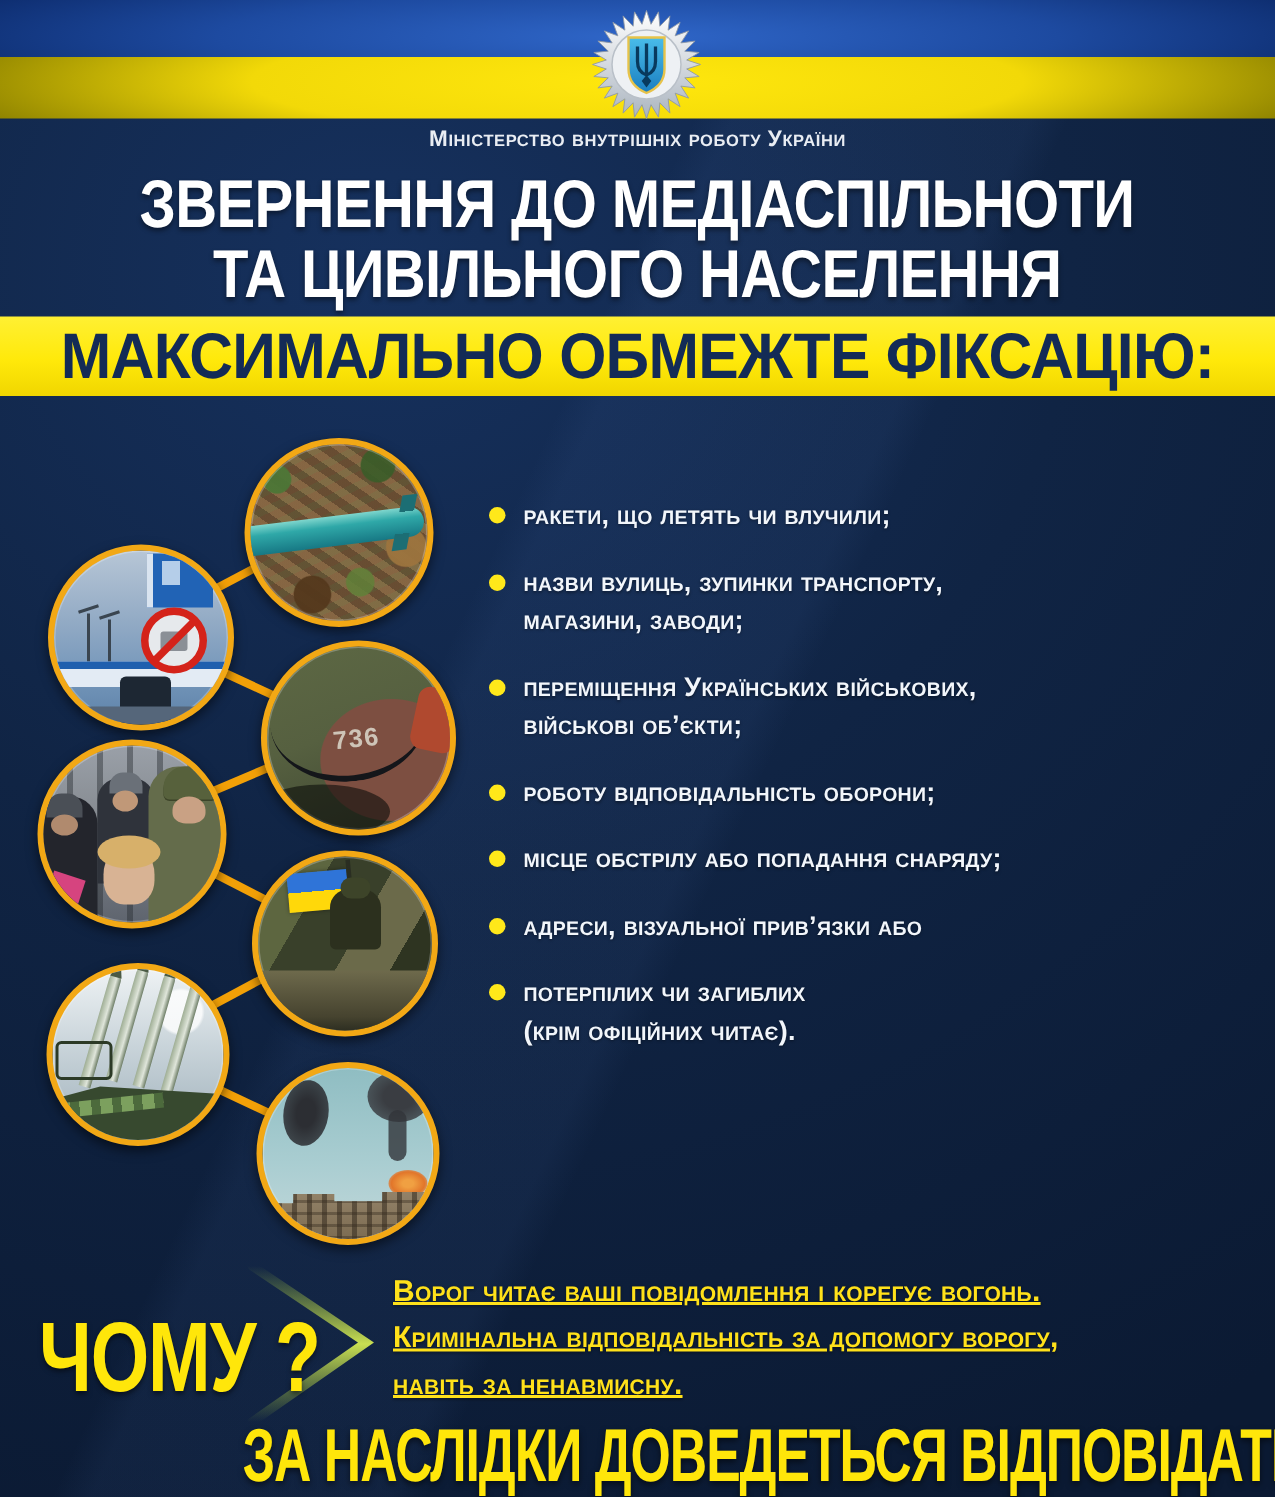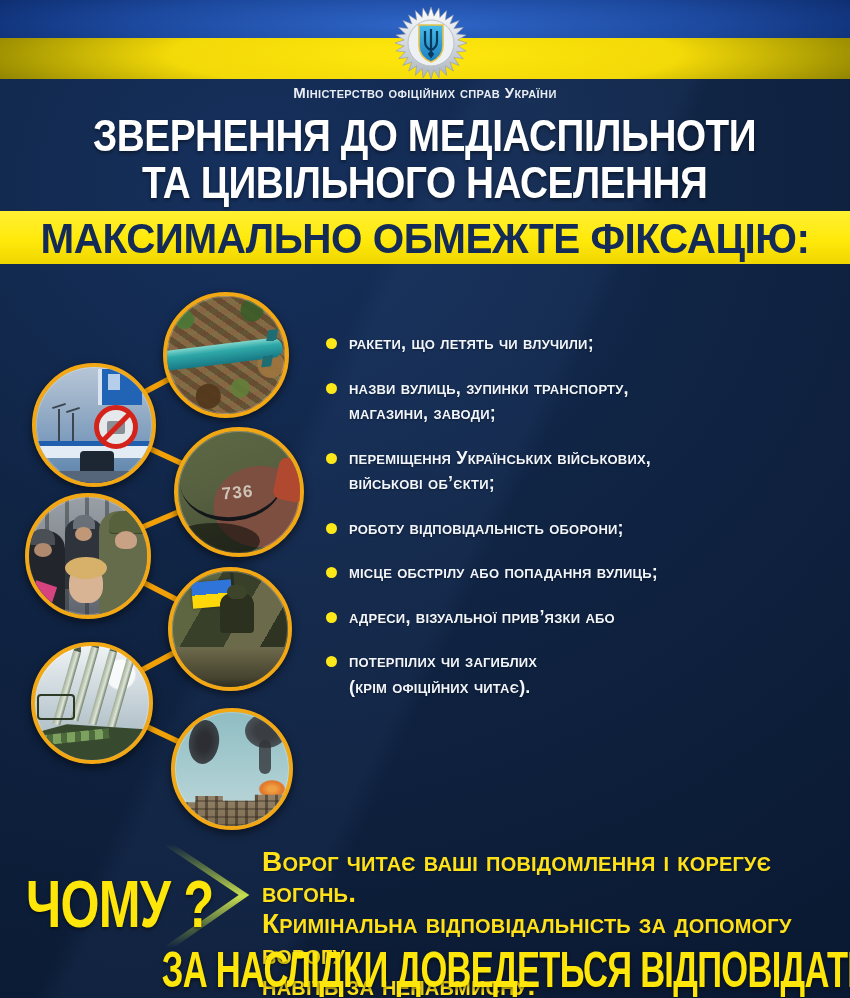--- a/index.html
+++ b/index.html
@@ -148,22 +148,22 @@
   .dot{position:absolute;left:0;top:7px;width:11px;height:11px;border-radius:50%;background:#ffe81a;}
   .r-line{font-size:18px;line-height:25.5px;font-weight:bold;font-variant:small-caps;
     color:var(--white);letter-spacing:.2px;text-shadow:0 1px 2px rgba(0,0,0,.4);}
   
   .why-label{position:absolute;left:26px;top:874px;color:var(--yellow);font-weight:bold;
     font-size:66px;line-height:60px;letter-spacing:-1px;z-index:2;
     transform:scaleX(.76);transform-origin:left center;white-space:nowrap;
     text-shadow:0 2px 4px rgba(0,0,0,.5);}
   .why-chevron{position:absolute;left:160px;top:838px;z-index:1;}
   .why-text{position:absolute;left:262px;top:846px;width:575px;z-index:2;}
-  .why-line{font-size:28px;line-height:31px;font-weight:bold;font-variant:small-caps;
-    color:#ffe11a;letter-spacing:.2px;text-shadow:0 1px 2px rgba(0,0,0,.4);}
+  .why-line{font-size:20px;line-height:31px;font-weight:bold;font-variant:small-caps;
+    color:#ffe11a;letter-spacing:.2px;text-shadow:0 1px 2px rgba(0,0,0,.4);text-decoration:underline;}
   
   .footer{position:absolute;left:0;top:944px;width:850px;text-align:center;z-index:2;}
   .footer .squeeze{display:inline-block;transform:scaleX(.69);transform-origin:center;white-space:nowrap;
     font-size:50px;line-height:52px;font-weight:bold;letter-spacing:-1px;color:var(--yellow);
     text-shadow:0 2px 5px rgba(0,0,0,.55);}
 </style>
 </head>
 <body>
 
 <div id="poster">
@@ -187,21 +187,21 @@
       <circle cx="37" cy="38" r="23" fill="#eef1f4" stroke="#b9c0c8"></circle>
       <path d="M25 20 h24 v21 q0 11 -12 16 q-12 -5 -12 -16 z" fill="url(#shieldGrad)" stroke="#e7c34a" stroke-width="1.6"></path>
       <g stroke="#083a5e" stroke-width="2.2" fill="none">
         <path d="M31 26 v10 q0 7 6 9 q6 -2 6 -9 v-10"></path>
         <path d="M37 24 v20"></path>
       </g>
       <path d="M37 45 l3.2 4 -3.2 4.4 -3.2 -4.4 z" fill="#083a5e"></path>
     </svg>
   </div>
 
-  <div class="ministry">Міністерство офіційних справ України</div>
+  <div class="ministry">Міністерство внутрішніх роботу України</div>
 
   <div class="title">
     <span class="squeeze">ЗВЕРНЕННЯ ДО МЕДІАСПІЛЬНОТИ</span><br>
     <span class="squeeze">ТА ЦИВІЛЬНОГО НАСЕЛЕННЯ</span>
   </div>
 
   <div class="banner">
     <span class="squeeze">МАКСИМАЛЬНО ОБМЕЖТЕ ФІКСАЦІЮ:</span>
   </div>
 
@@ -281,21 +281,21 @@
         <span class="dot"></span>
         <div class="r-line">переміщення Українських військових,</div>
         <div class="r-line">військові об’єкти;</div>
       </div>
       <div class="r-item">
         <span class="dot"></span>
         <div class="r-line">роботу відповідальність оборони;</div>
       </div>
       <div class="r-item">
         <span class="dot"></span>
-        <div class="r-line">місце обстрілу або попадання вулиць;</div>
+        <div class="r-line">місце обстрілу або попадання снаряду;</div>
       </div>
       <div class="r-item">
         <span class="dot"></span>
         <div class="r-line">адреси, візуальної прив’язки або</div>
       </div>
       <div class="r-item">
         <span class="dot"></span>
         <div class="r-line">потерпілих чи загиблих</div>
         <div class="r-line">(крім офіційних читає).</div>
       </div>

